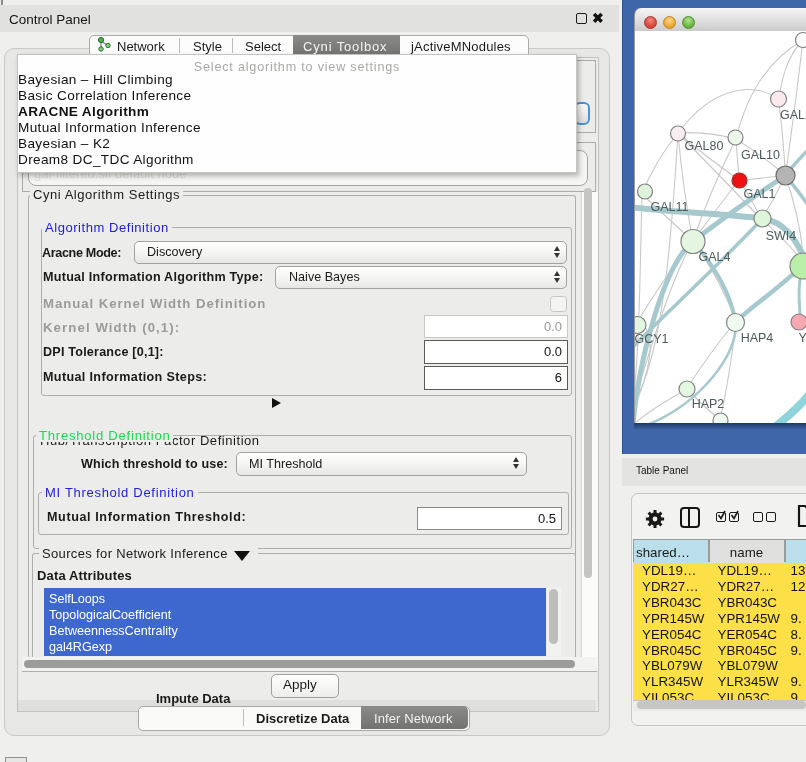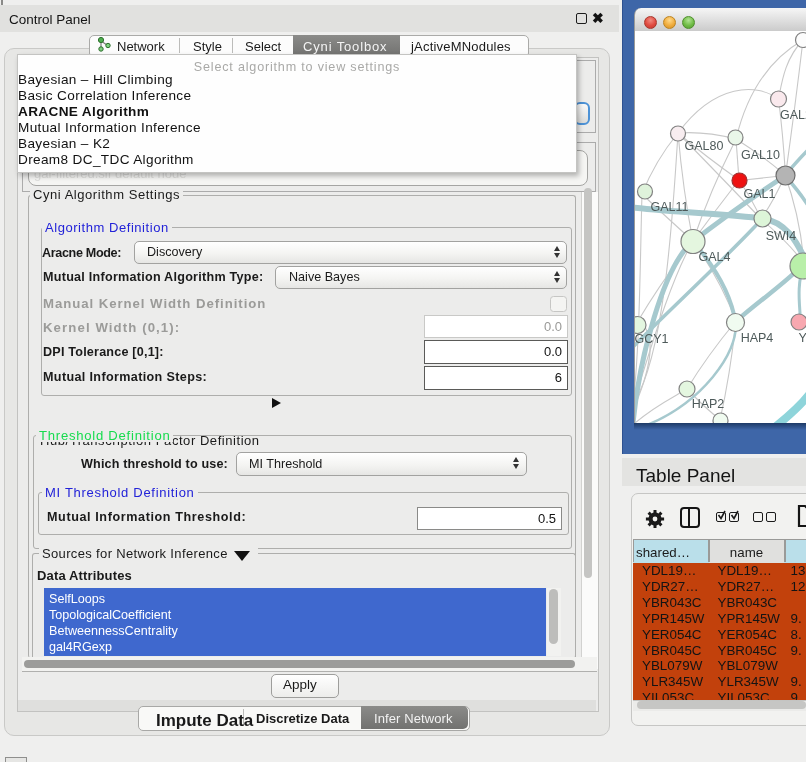--- a/index.html
+++ b/index.html
@@ -109,21 +109,21 @@
 <div class="abs" style="left:584px;top:188px;width:8px;height:390px;background:#c5c5c3;border-radius:4px;"></div>
 <div class="abs" style="left:22px;top:657px;width:575px;height:14px;background:#f2f2f0;border-bottom:1px solid #b0b0ae;"></div>
 <div class="abs" style="left:24px;top:660px;width:551px;height:8px;background:#9c9c9a;border-radius:4px;"></div>
 
 <div class="abs" style="left:271px;top:674px;width:66px;height:22px;background:linear-gradient(180deg,#ffffff,#ededeb);border:1px solid #9e9e9c;border-radius:5px;"></div>
 <div class="lbl" style="left:283px;top:677px;font-size:13.5px;">Apply</div>
 
 <div class="abs" style="left:138px;top:706px;width:330px;height:23px;background:#f9f9f7;border:1px solid #a8a8a6;border-radius:5px;"></div>
 <div class="abs" style="left:243px;top:709px;width:1px;height:17px;background:#bcbcba;"></div>
 <div class="abs" style="left:361px;top:706px;width:107px;height:23px;background:linear-gradient(180deg,#8b8b89,#727270);border-radius:0 5px 5px 0;"></div>
-<div class="lbl bold" style="left:156px;top:711px;font-size:17px;">Impute Data</div>
+<div class="lbl bold" style="left:156px;top:691px;font-size:13px;">Impute Data</div>
 <div class="lbl bold" style="left:256px;top:711px;font-size:13px;">Discretize Data</div>
 <div class="lbl" style="left:374px;top:711px;font-size:13px;letter-spacing:0.1px;color:#f2f2f2;">Infer Network</div>
 
 <div class="abs" style="left:5px;top:757px;width:20px;height:10px;border:1.5px solid #8f8f8d;background:#e6e6e4;"></div>
 
 <div class="abs" style="left:17px;top:54px;width:558px;height:117px;background:#fefefe;border:1px solid #c4c4c2;box-shadow:2px 3px 5px rgba(0,0,0,0.28);"></div>
 <div class="lbl" style="left:0;top:60px;width:594px;text-align:center;font-size:12.6px;color:#a9a9a7;letter-spacing:0.8px;">Select algorithm to view settings</div>
 <div class="lbl" style="left:18px;top:72px;font-size:13.6px;letter-spacing:0.35px;color:#111;line-height:15.9px;">Bayesian – Hill Climbing<br>Basic Correlation Inference<br><span class="bold">ARACNE Algorithm</span><br>Mutual Information Inference<br>Bayesian – K2<br>Dream8 DC_TDC Algorithm</div>
 
 <div class="abs" style="left:622px;top:0;width:184px;height:454px;background:#3e66a8;border-left:1px solid #2e5190;"></div>
@@ -206,21 +206,21 @@
 <text x="16.5" y="311.5" text-anchor="middle">GCY1</text>
 <text x="122" y="311" text-anchor="middle">HAP4</text>
 <text x="163.5" y="311">YM</text>
 <text x="73" y="376.5" text-anchor="middle">HAP2</text>
 </g>
 </svg>
 </div>
 <div class="abs" style="left:634px;top:423px;width:172px;height:7px;background:linear-gradient(180deg,#1e3a66,#3e66a8);"></div>
 
 <div class="abs" style="left:622px;top:458px;width:184px;height:28px;background:#e3e3e1;"></div>
-<div class="lbl" style="left:636px;top:465px;font-size:19px;color:#141414;">Table Panel</div>
+<div class="lbl" style="left:636px;top:465px;font-size:10px;color:#141414;">Table Panel</div>
 
 <div class="abs" style="left:631px;top:493px;width:200px;height:231px;background:#f2f2f0;border:1px solid #c6c6c4;border-radius:7px;"></div>
 <svg class="abs" style="left:645px;top:509px;" width="20" height="20" viewBox="0 0 20 20">
 <path d="M19.1,8.5 L19.1,11.5 L16.4,11.5 L15.6,13.5 L17.5,15.3 L15.3,17.5 L13.5,15.6 L11.5,16.4 L11.5,19.1 L8.5,19.1 L8.5,16.4 L6.5,15.6 L4.7,17.5 L2.5,15.3 L4.4,13.5 L3.6,11.5 L0.9,11.5 L0.9,8.5 L3.6,8.5 L4.4,6.5 L2.5,4.7 L4.7,2.5 L6.5,4.4 L8.5,3.6 L8.5,0.9 L11.5,0.9 L11.5,3.6 L13.5,4.4 L15.3,2.5 L17.5,4.7 L15.6,6.5 L16.4,8.5 Z" fill="#1a1a1a"></path>
 <circle cx="10" cy="10" r="2.4" fill="#f2f2f0"></circle>
 </svg>
 <div class="abs" style="left:680px;top:507px;width:16px;height:17px;border:2.4px solid #151515;border-radius:4px;background:#f2f2f0;"></div>
 <div class="abs" style="left:688px;top:508px;width:2.4px;height:19px;background:#151515;"></div>
 <div class="abs" style="left:716px;top:512px;width:8px;height:8px;border:1.5px solid #1a1a1a;border-radius:2px;"></div>
 <div class="abs" style="left:729px;top:512px;width:8px;height:8px;border:1.5px solid #1a1a1a;border-radius:2px;"></div>
@@ -235,20 +235,20 @@
 </svg>
 
 <div class="abs" style="left:633px;top:539px;width:173px;height:24px;background:#badfea;border-top:1px solid #9a9a98;border-bottom:1px solid #9a9a98;"></div>
 <div class="abs" style="left:709px;top:539px;width:75px;height:24px;background:#e0e0de;border-top:1px solid #9a9a98;border-bottom:1px solid #9a9a98;"></div>
 <div class="abs" style="left:633px;top:540px;width:1px;height:22px;background:#9a9a98;"></div>
 <div class="abs" style="left:708px;top:540px;width:1.5px;height:22px;background:#9a9a98;"></div>
 <div class="abs" style="left:784px;top:540px;width:1.5px;height:22px;background:#9a9a98;"></div>
 <div class="lbl" style="left:633px;top:545px;width:60px;text-align:center;font-size:13.3px;">shared…</div>
 <div class="lbl" style="left:709px;top:545px;width:75px;text-align:center;font-size:13.3px;">name</div>
 
-<div class="abs" style="left:633px;top:563px;width:173px;height:137px;background:#c2410c;overflow:hidden;">
+<div class="abs" style="left:633px;top:563px;width:173px;height:137px;background:#fde047;overflow:hidden;">
 <div class="lbl" style="left:9px;top:0px;font-size:13.4px;line-height:15.9px;color:#141414;">YDL19…<br>YDR27…<br>YBR043C<br>YPR145W<br>YER054C<br>YBR045C<br>YBL079W<br>YLR345W<br>YIL053C</div>
 <div class="lbl" style="left:84.5px;top:0px;font-size:13.4px;line-height:15.9px;color:#141414;">YDL19…<br>YDR27…<br>YBR043C<br>YPR145W<br>YER054C<br>YBR045C<br>YBL079W<br>YLR345W<br>YIL053C</div>
 <div class="lbl" style="left:157.5px;top:0px;font-size:13.4px;line-height:15.9px;color:#141414;">13<br>12<br>&nbsp;<br>9.<br>8.<br>9.<br>&nbsp;<br>9.<br>9.</div>
 </div>
 
 <div class="abs" style="left:633px;top:700px;width:173px;height:10px;background:#ebebe9;border-top:1px solid #c4c4c2;"></div>
 <div class="abs" style="left:637px;top:701px;width:169px;height:8px;background:#c6c6c4;border-radius:4px;"></div>
 
 </body></html>

